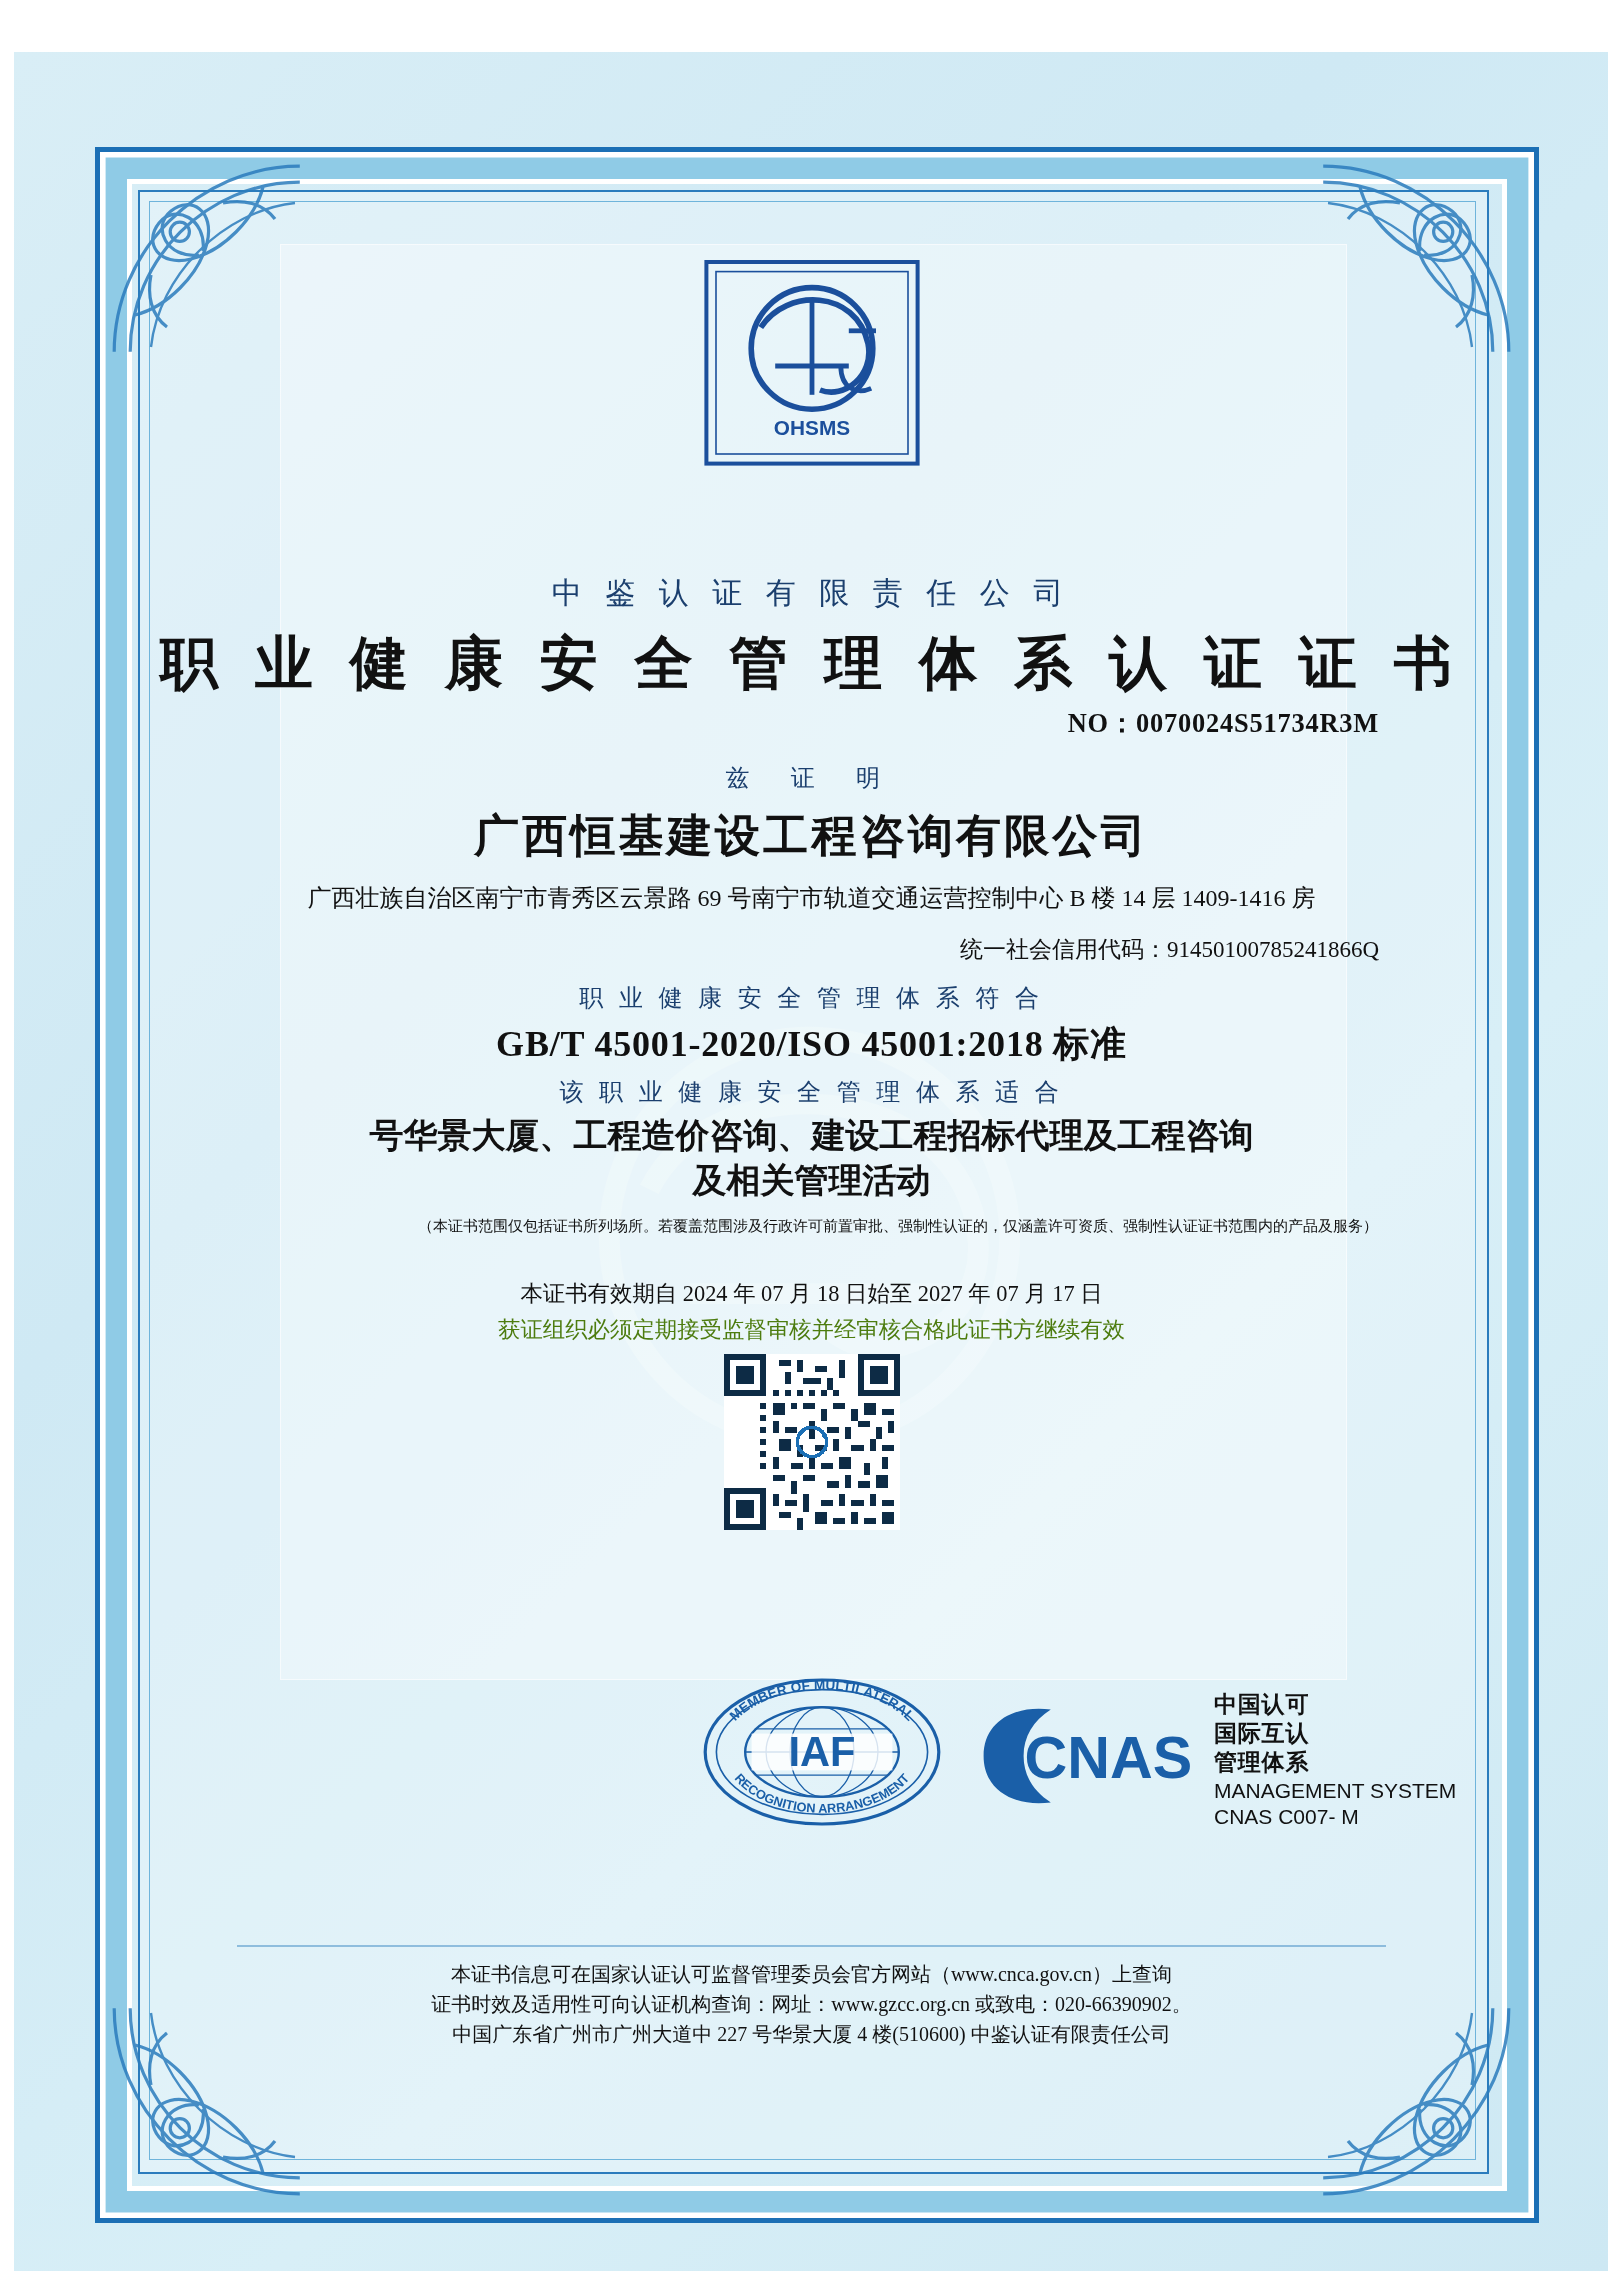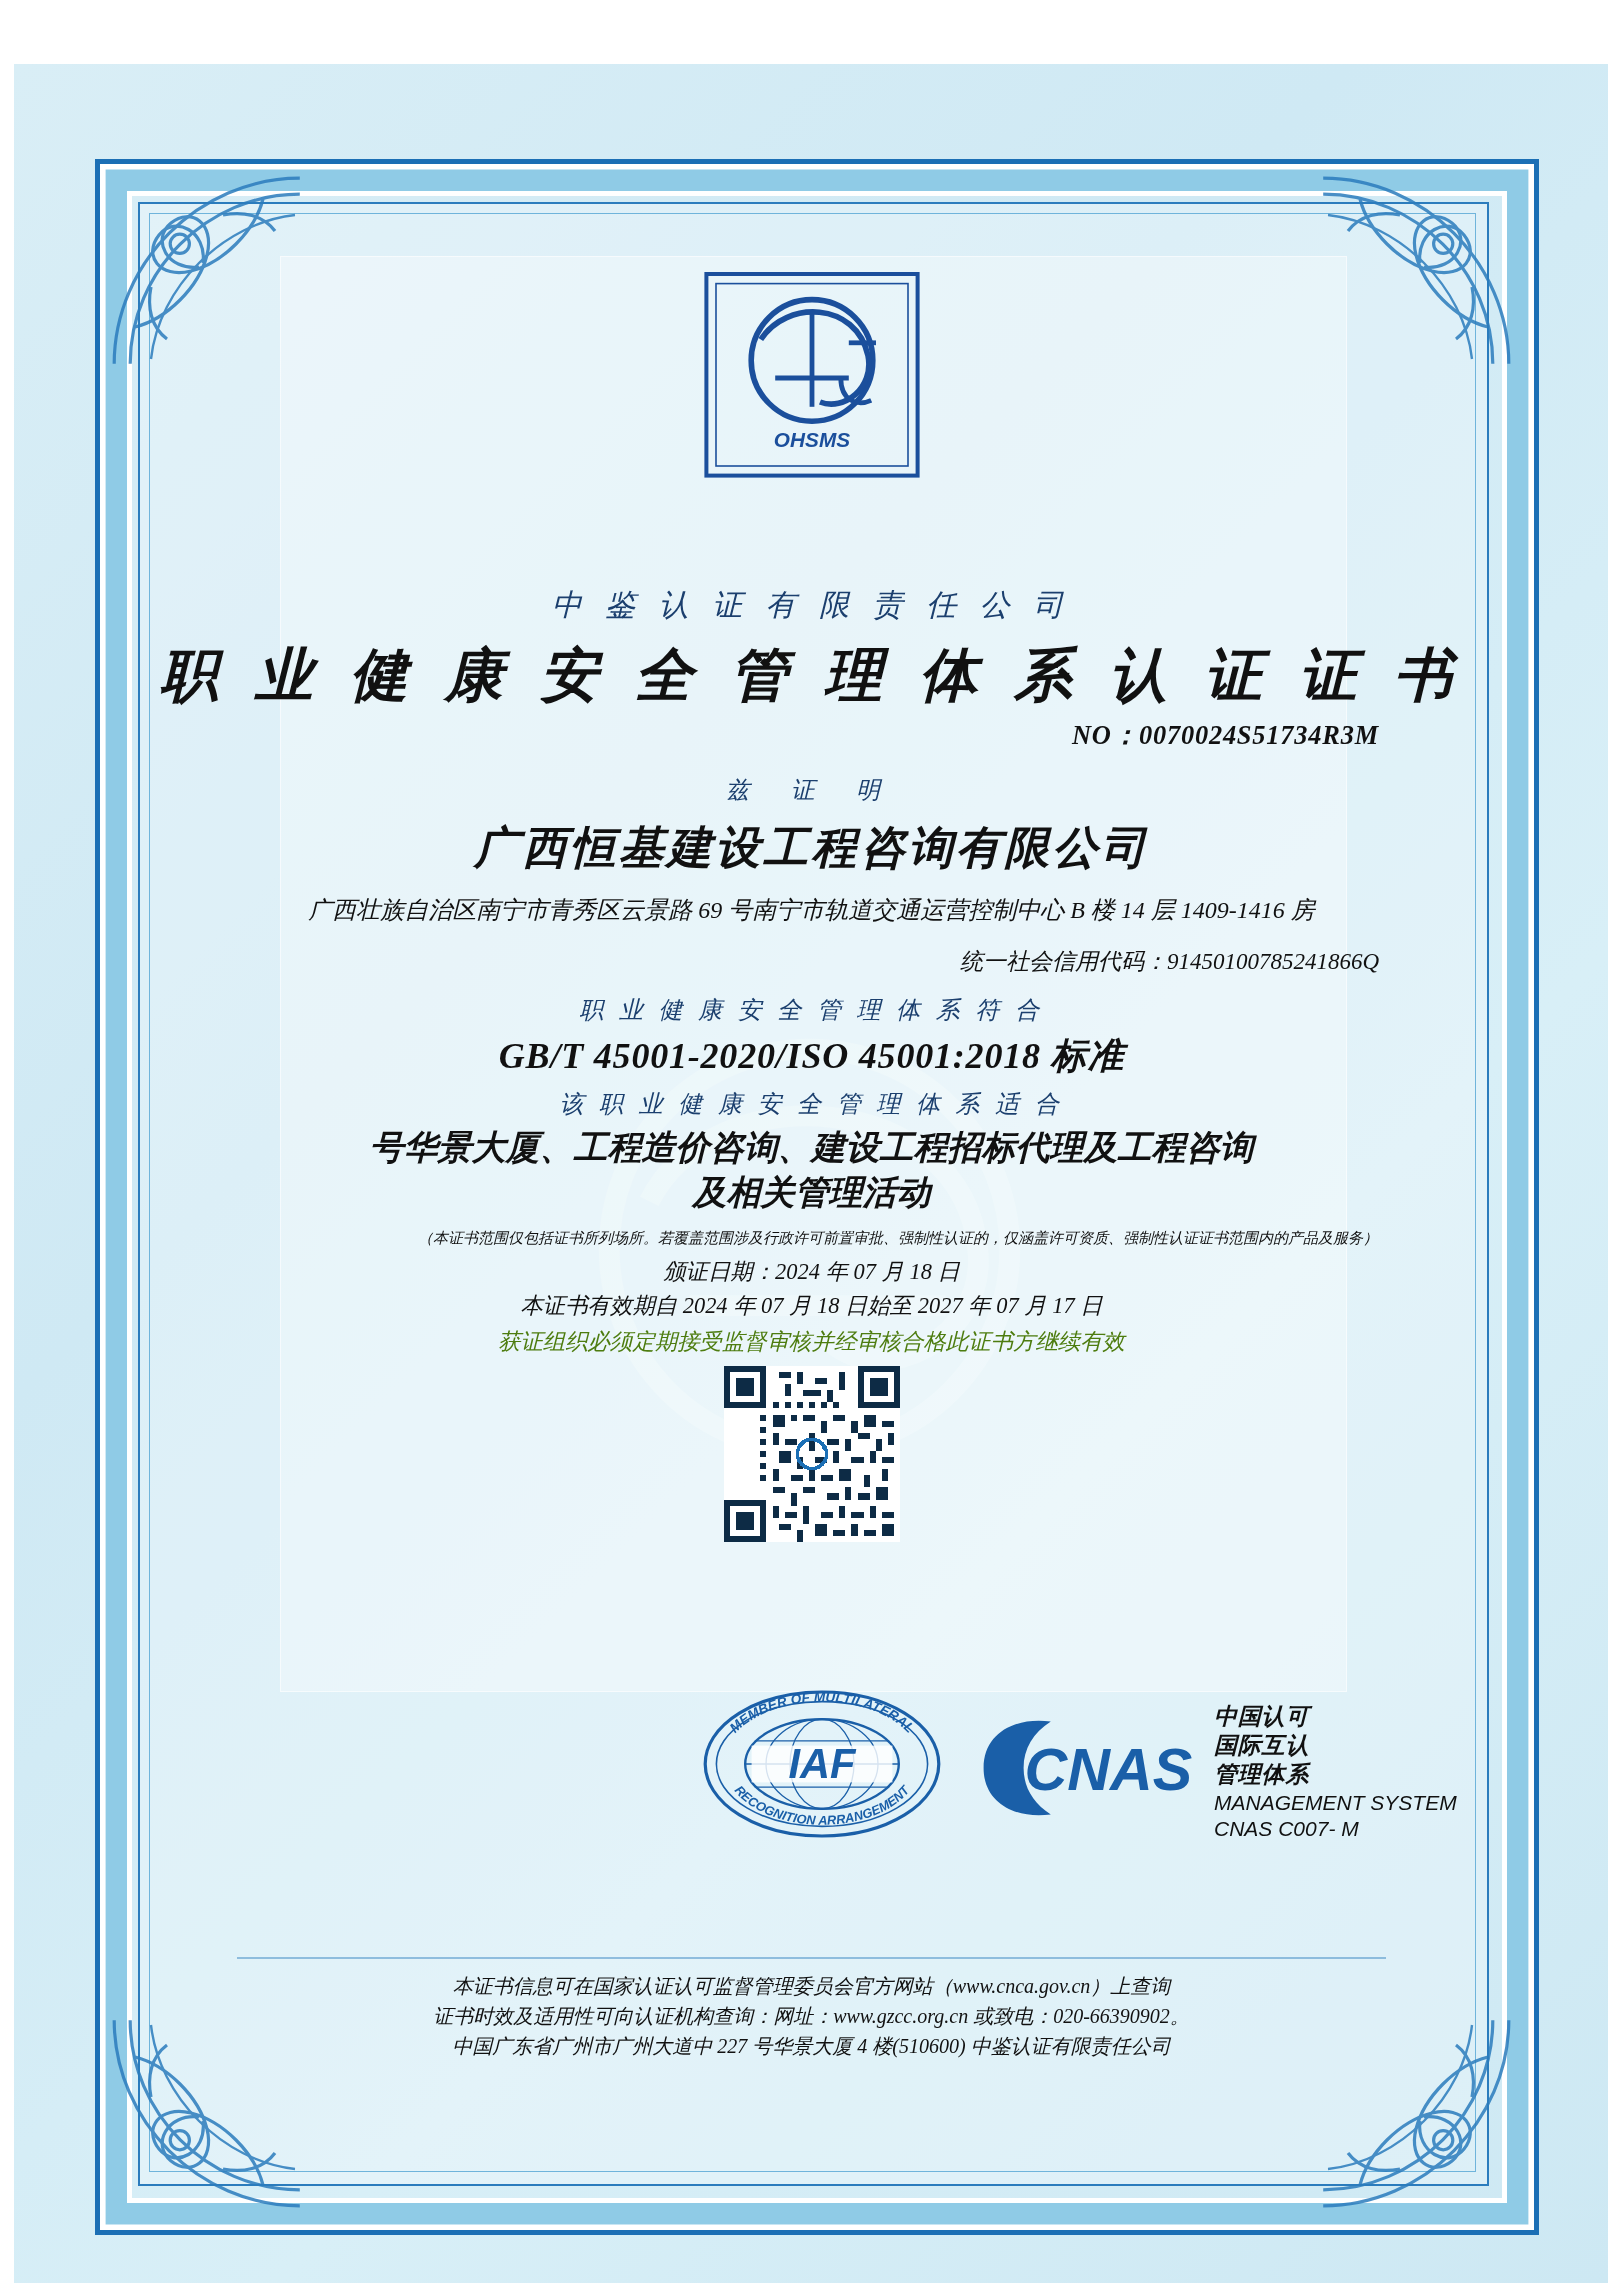--- a/index.html
+++ b/index.html
@@ -11,25 +11,24 @@
     width: 1623px;
     height: 2295px;
     font-family: "Liberation Serif", serif;
     position: relative;
     overflow: hidden;
   }
 
   
   .page {
     position: absolute;
-    left: 0; top: 16px;
+    left: 0; top: 4px;
     width: 1623px;
     height: 1753px;
     background: #ffffff;
-    font-style: italic;
   }
 
   
   .field {
     position: absolute;
     left: 14.4px; top: 48px;
     width: 1594px;
     height: 2219px;
     background: linear-gradient(135deg, #d9eef6 0%, #cfe9f4 35%, #d8eff7 65%, #cde8f3 100%);
   }
@@ -429,21 +428,20 @@
 
     <div class="suitable">该 职 业 健 康 安 全 管 理 体 系 适 合</div>
 
     <div class="scope">
       <div>号华景大厦、工程造价咨询、建设工程招标代理及工程咨询</div>
       <div>及相关管理活动</div>
     </div>
 
     <div class="note">（本证书范围仅包括证书所列场所。若覆盖范围涉及行政许可前置审批、强制性认证的，仅涵盖许可资质、强制性认证证书范围内的产品及服务）</div>
 
-    <div class="issue-date">颁证日期：2024 年 07 月 18 日</div>
     <div class="valid-period">本证书有效期自 2024 年 07 月 18 日始至 2027 年 07 月 17 日</div>
     <div class="surveillance">获证组织必须定期接受监督审核并经审核合格此证书方继续有效</div>
 
     <svg class="qr" viewBox="0 0 29 29" shape-rendering="crispEdges">
       <rect width="29" height="29" fill="#ffffff"></rect>
       <g fill="#0d2b45">
 
         <rect x="0" y="0" width="7" height="1"></rect>
           <rect x="0" y="6" width="7" height="1"></rect>
         <rect x="0" y="0" width="1" height="7"></rect>

